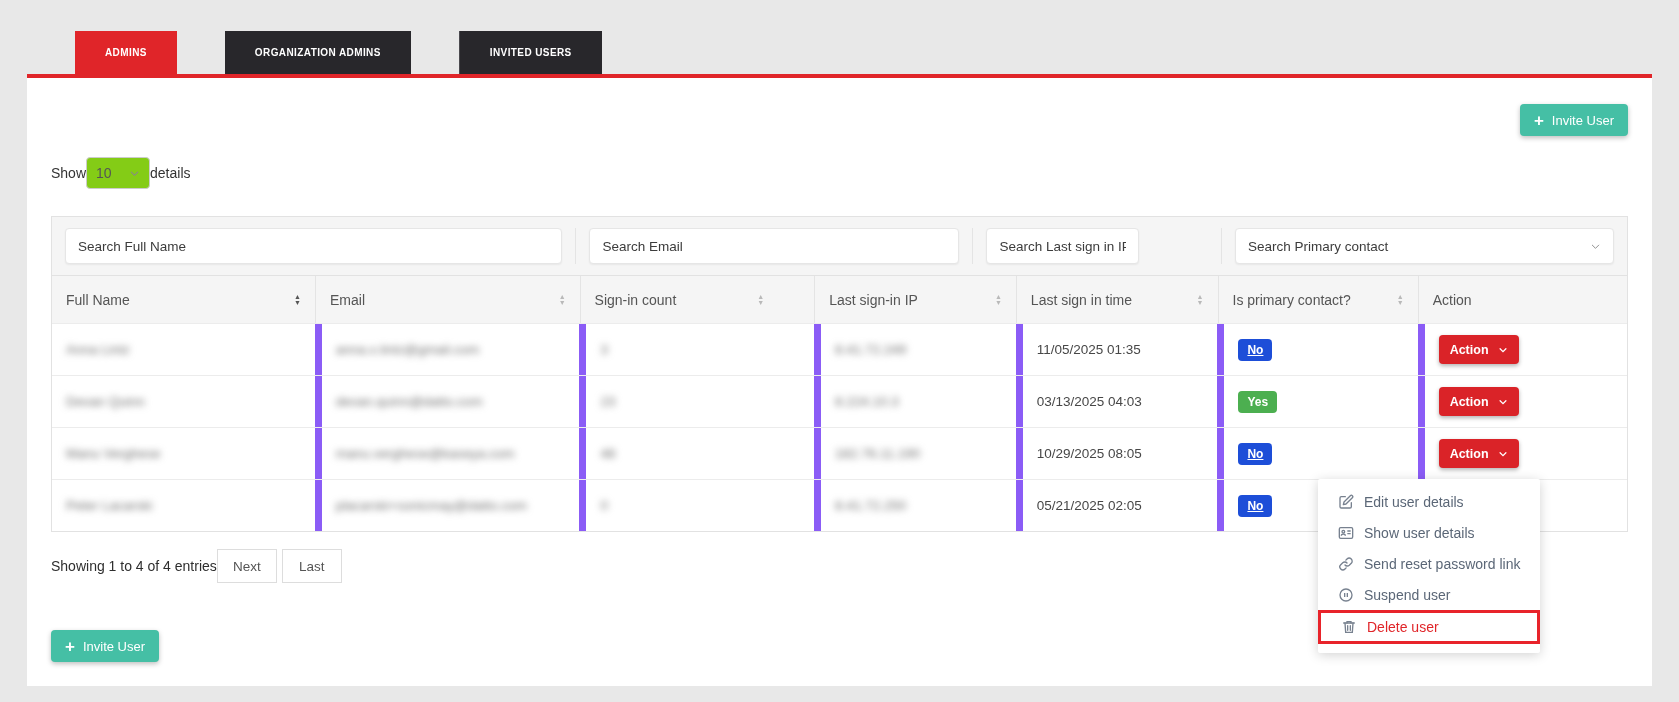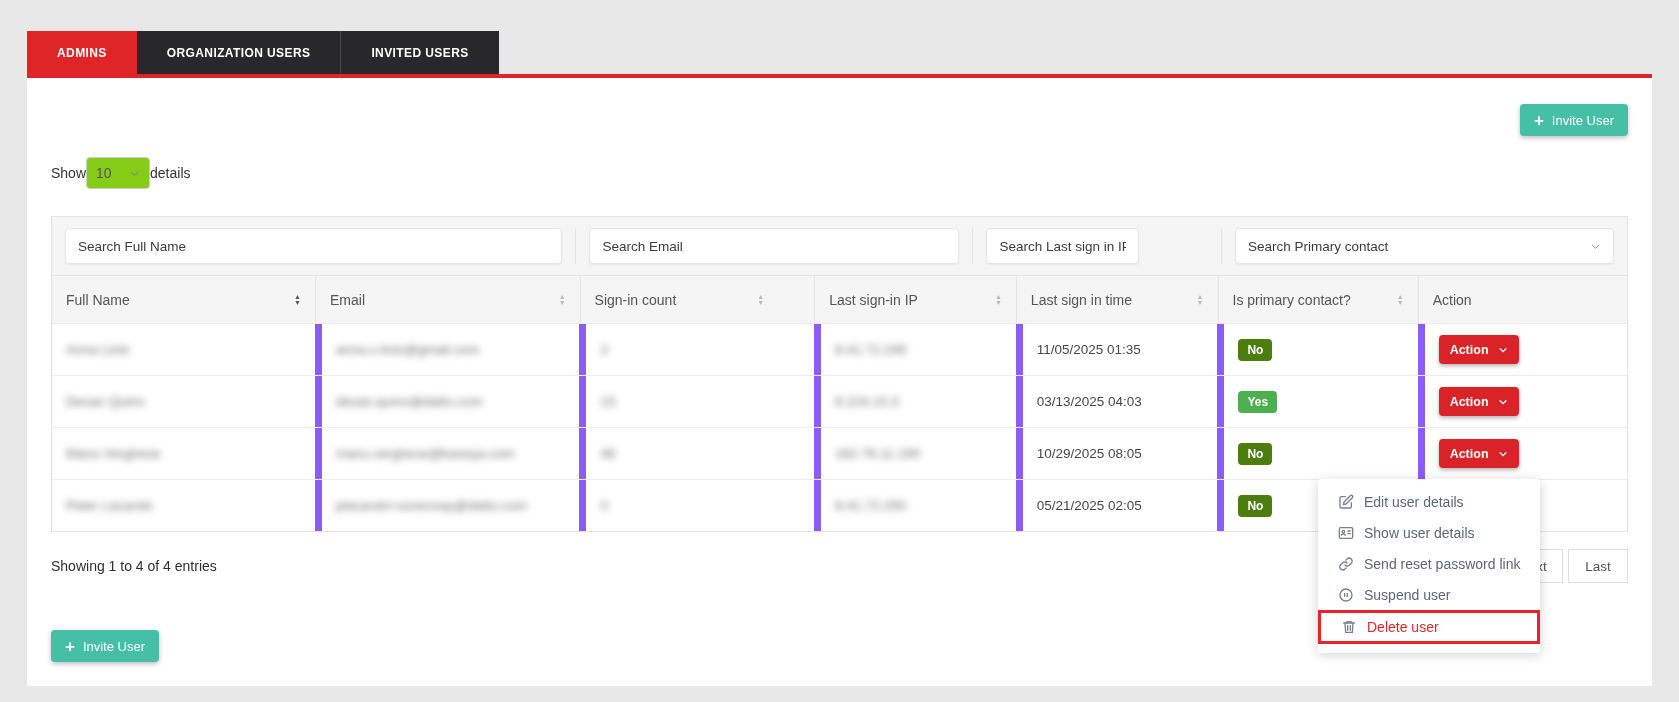--- a/index.html
+++ b/index.html
@@ -5,21 +5,21 @@
   * { box-sizing: border-box; margin: 0; padding: 0; }
   html,body { width:1679px; height:702px; }
   body {
     font-family: "Liberation Sans", "DejaVu Sans", sans-serif;
     background:#e8e8e8; position:relative; overflow:hidden; color:#444;
   }
   .card { position:absolute; left:27px; top:31px; width:1625px; }
   
   .tabbar { display:flex; height:43px; }
   .tab { display:flex; align-items:center; justify-content:center; padding:8px 30px;
-         font-size:12px; font-weight:bold; letter-spacing:.4px; color:#fff; cursor:pointer; }
+         font-size:10px; font-weight:bold; letter-spacing:.4px; color:#fff; cursor:pointer;margin-left:48px; }
   .tab.active { background:#e02529; }
   .tab.dark { background:#28272b; }
   .tab.dark + .tab.dark { border-left:1px solid #4a494e; }
   .tab-underline { height:4px; background:#e02529; }
   
   .content { background:#fff; min-height:603px; padding:0 24px 24px 24px; }
   .toolbar-row { padding-top:26px; display:flex; justify-content:flex-end; }
   .btn-teal { display:inline-flex; align-items:center; gap:8px; background:#45bfa5; color:#fff;
               border:none; border-radius:4px; height:32px; padding:0 14px; font-size:13px;
               font-family:inherit; cursor:pointer; box-shadow:0 2px 5px rgba(0,0,0,.25); }
@@ -50,28 +50,28 @@
   .hcell + .hcell { border-left:1px solid #e4e4e4; }
   .c1 { width:17.1%; } .c2 { width:17.2%; } .c3 { width:12.9%; } .c4 { width:13.1%;margin-left:36px; }
   .c5 { width:13.1%; } .c6 { width:13.0%; } .c7 { width:13.6%; }
   .sort-icon { display:flex; flex-direction:column; font-size:7px; line-height:6px; color:#b9b9b9; cursor:pointer; }
   .sort-icon.active { color:#555; }
   .body-row { display:flex; height:52px; border-top:1px solid #ececec; background:#fff; }
   .cell { display:flex; align-items:center; padding:0 14px; height:100%; color:#474747; }
   .cell + .cell { border-left:7px solid #8b5cf6; }
   .blurred { filter: blur(3.6px); color:#6f6f6f; }
   .badge { color:#fff; font-size:12px; font-weight:bold; padding:4px 9px; border-radius:4px; }
-  .badge.no  { background:#4d7c0f; }
+  .badge.no  { background:#1d4ed8;text-decoration:underline; }
   .badge.yes { background:#4caf50; }
   .btn-action { display:inline-flex; align-items:center; gap:9px; background:#da2328; color:#fff;
                 border:none; border-radius:4px; height:29px; padding:0 11px; font-size:12.5px; font-weight:bold;
                 font-family:inherit; cursor:pointer; box-shadow:0 2px 4px rgba(0,0,0,.3); }
   .btn-action .chev { color:#fff; width:10px; height:10px; }
   
-  .summary-row { margin-top:17px; display:flex; justify-content:space-between; align-items:center; }
+  .summary-row { margin-top:17px; display:flex; justify-content:flex-start; align-items:center; }
   .summary-text { font-size:14px; color:#2e2e2e; }
   .pagination { display:flex; gap:5px; }
   .page-btn { height:34px; min-width:60px; padding:0 13px; background:#fff; border:1px solid #ddd;
               color:#555; font-size:13.5px; font-family:inherit; cursor:pointer; }
   .footer-invite { margin-top:47px; }
   
   .action-menu { position:absolute; left:1318px; top:479px; width:222px; background:#fff; z-index:30;
                  padding:7px 0 9px 0; box-shadow:0 2px 12px rgba(0,0,0,.18); border-radius:2px; }
   .menu-item { display:flex; align-items:center; gap:10px; height:31px; padding:0 12px 0 20px;
                font-size:14px; color:#5b6777; cursor:pointer; }
@@ -80,21 +80,21 @@
   .menu-item.danger { color:#e02529; }
   .menu-item.danger-highlight { border:3px solid #e8232a; height:34px; }
 </style>
 </head>
 <body>
 
 <div class="card">
 
   <div class="tabbar">
     <div class="tab active">ADMINS</div>
-    <div class="tab dark">ORGANIZATION USERS</div>
+    <div class="tab dark">ORGANIZATION ADMINS</div>
     <div class="tab dark">INVITED USERS</div>
   </div>
   <div class="tab-underline"></div>
 
   <div class="content">
 
     <div class="toolbar-row">
       <button class="btn-teal">
         <span class="plus">+</span>
         <span>Invite User</span>

